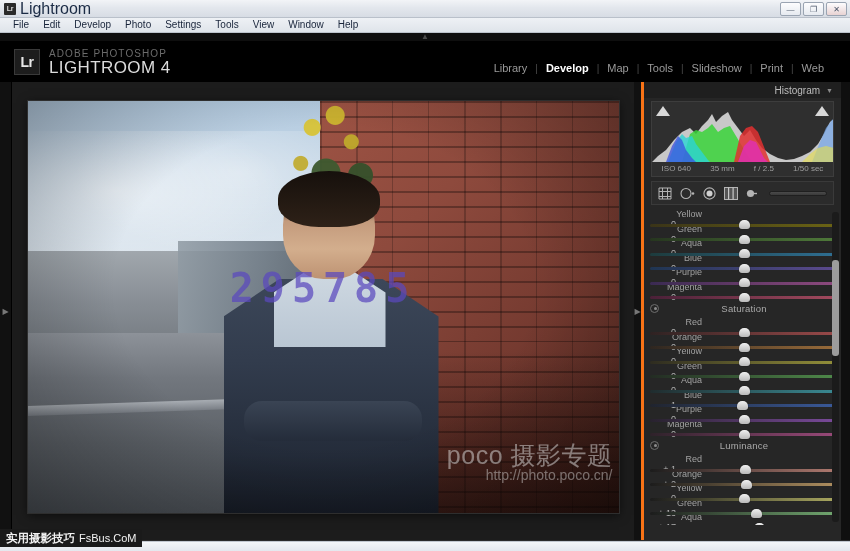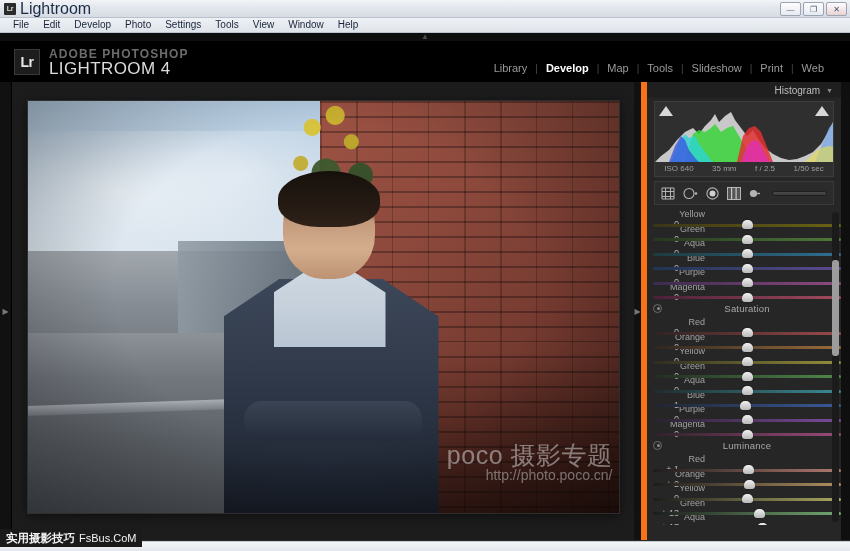--- a/index.html
+++ b/index.html
@@ -65,21 +65,21 @@
     background: #000;
     display: flex; align-items: center;
   }
   .lr-logo-box {
     width: 26px; height: 26px; margin-left: 14px;
     background: #1d1d1d; border: 1px solid #3a3a3a;
     display: flex; align-items: center; justify-content: center;
     color: #e8e8e8; font-size: 14px; font-weight: bold; letter-spacing: -0.5px;
   }
   .lr-wordmark { margin-left: 9px; line-height: 1; }
-  .lr-sup { font-size: 12px; color: #6c6c6c; letter-spacing: 1.1px; display:block; margin-bottom:0;font-weight:bold; }
+  .lr-sup { font-size: 10px; color: #6c6c6c; letter-spacing: 1.1px; display:block; margin-bottom:0; }
   .lr-name { font-size: 17px; color: #dcdcdc; letter-spacing: 0.4px; display:block; }
 
   .modules {
     position: absolute; right: 18px; top: 20px;
     display: flex; align-items: center; gap: 0;
   }
   .module {
     font-size: 11px; color: #9a9a9a; padding: 0 8px; cursor: default;
   }
   .module.active { color: #ffffff; font-weight: bold; }
@@ -212,21 +212,21 @@
   
   .right-rail {
     position: absolute; left: 634px; top: 0; width: 7px; height: 458px;
     background: #111;
     display:flex; align-items:center; justify-content:center;
   }
 
   
   .right-panel {
     position: absolute; left: 641px; top: 0; width: 200px; height: 458px;
-    background: #262626; border-left: 6px solid #f97316;
+    background: #262626; border-left: 3px solid #f97316;
   }
   .panel-title-row {
     height: 16px; display:flex; align-items:center; justify-content:flex-end;
     padding-right: 8px; gap: 6px; background:#1f1f1f;
   }
   .panel-title { font-size: 10px; color: #bdbdbd; }
   .panel-caret { font-size: 7px; color: #8a8a8a; }
 
   .histogram {
     margin: 3px 7px 0 7px; height: 76px; position: relative;
@@ -428,20 +428,21 @@
           <div class="p-curb"></div>
           <div class="p-brick"></div>
           <div class="p-brick-dark"></div>
           <div class="p-flowers"></div>
           <div class="p-person-body"></div>
           <div class="p-person-shirt"></div>
           <div class="p-person-head"></div>
           <div class="p-person-hair"></div>
           <div class="p-person-arm"></div>
           <div class="p-vig"></div>
+          <div class="p-watermark-num">295785</div>
           <div class="p-poco">
             <div class="p-poco-main">poco 摄影专题</div>
             <div class="p-poco-url">http://photo.poco.cn/</div>
           </div>
         </div>
       </div>
 
       <div class="right-rail">
         <span class="rail-arrow">▶</span>
       </div>

